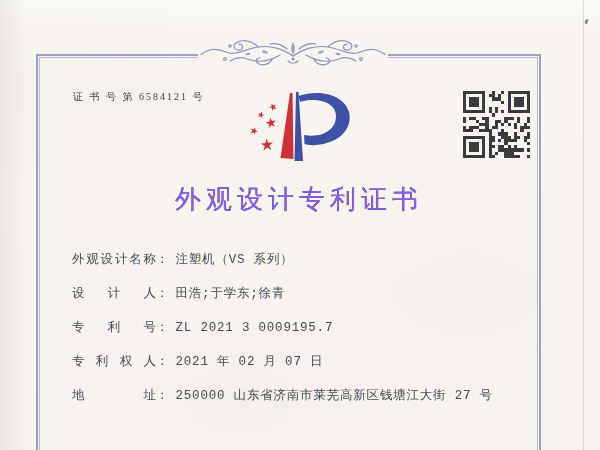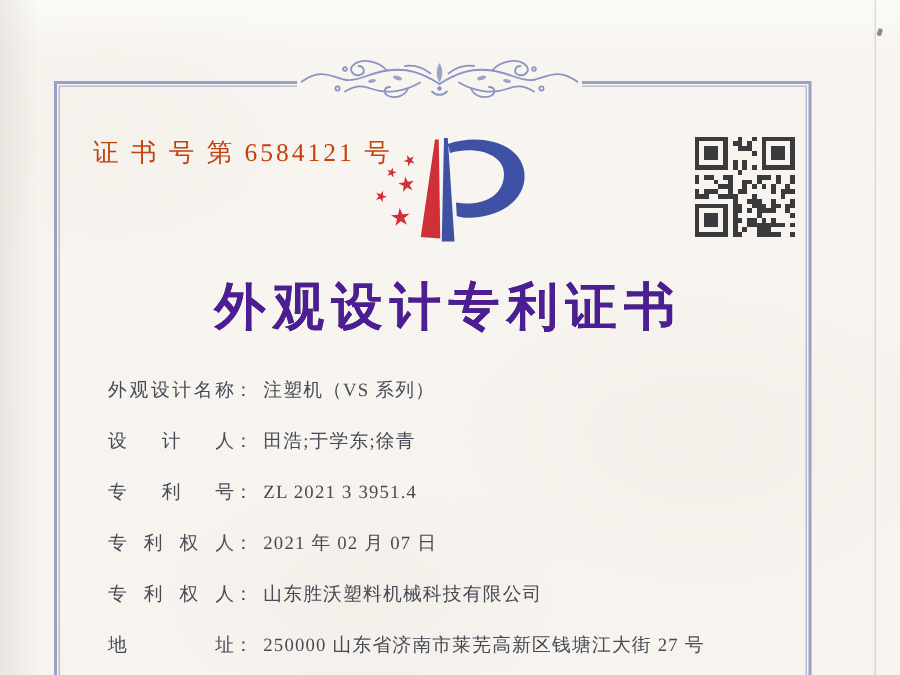--- a/index.html
+++ b/index.html
@@ -20,36 +20,36 @@
   .speck{left:585px;top:19px;width:3px;height:5px;background:#8d8c94;border-radius:1px;transform:rotate(20deg);}
 
   
   .frame{left:36px;top:54px;width:501px;height:500px;border:2px solid #9aa2c4;}
   .frame-inner{position:absolute;left:1px;top:1px;right:1px;bottom:1px;border:1px solid #b6bbd3;}
 
   
   .ornament{left:198px;top:35px;width:190px;height:38px;background:#f8f5f0;}
   .ornament svg{display:block;width:190px;height:38px;}
 
-  .cert-no{left:62px;top:90px;font-size:17px;letter-spacing:2px;color:#c2410c;}
+  .cert-no{left:73px;top:90px;font-size:10px;letter-spacing:2px;color:#404040;}
 
   .logo{left:246px;top:88px;width:112px;height:84px;}
   .logo svg{display:block;width:112px;height:84px;}
 
   .qr{left:463px;top:91px;width:67px;height:67px;}
   .qr svg{display:block;width:67px;height:67px;}
 
   .title{
     left:299px;top:182px;transform:translateX(-50%);
-    font-size:34px;font-weight:bold;letter-spacing:5px;white-space:nowrap;
-    color:#4c1d95;text-shadow:0 0 .4px #34363d;
+    font-size:26px;font-weight:normal;letter-spacing:5px;white-space:nowrap;
+    color:#8b5cf6;text-shadow:0 0 .4px #34363d;
   }
 
   .fields{left:72px;top:250px;width:460px;color:#474a55;}
-  .row{line-height:20px;margin-bottom:14px;font-size:12.5px;white-space:nowrap;}
+  .row{line-height:20px;margin-bottom:14px;font-size:12.5px;white-space:nowrap;font-family:Liberation Mono, monospace;}
   .row .lbl{display:inline-block;width:84px;text-align:justify;text-align-last:justify;-moz-text-align-last:justify;vertical-align:top;}
   .row .colon{display:inline-block;}
   .row .val{margin-left:7px;letter-spacing:.8px;}
 </style>
 </head>
 <body>
 
 <div class="abs fold-line"></div>
 <div class="abs speck"></div>
 
@@ -234,24 +234,21 @@
 <div class="abs title">外观设计专利证书</div>
 
 <div class="abs fields">
   <div class="row">
     <span class="lbl">外观设计名称</span><span class="colon">：</span><span class="val">注塑机（VS 系列）</span>
   </div>
   <div class="row">
     <span class="lbl">设计人</span><span class="colon">：</span><span class="val">田浩;于学东;徐青</span>
   </div>
   <div class="row">
-    <span class="lbl">专利号</span><span class="colon">：</span><span class="val">ZL 2021 3 3951.4</span>
+    <span class="lbl">专利号</span><span class="colon">：</span><span class="val">ZL 2021 3 0009195.7</span>
   </div>
   <div class="row">
     <span class="lbl">专利权人</span><span class="colon">：</span><span class="val">2021 年 02 月 07 日</span>
   </div>
   <div class="row">
-    <span class="lbl">专利权人</span><span class="colon">：</span><span class="val">山东胜沃塑料机械科技有限公司</span>
-  </div>
-  <div class="row">
     <span class="lbl">地址</span><span class="colon">：</span><span class="val">250000 山东省济南市莱芜高新区钱塘江大街 27 号</span>
   </div>
 </div>
 
 </body></html>

